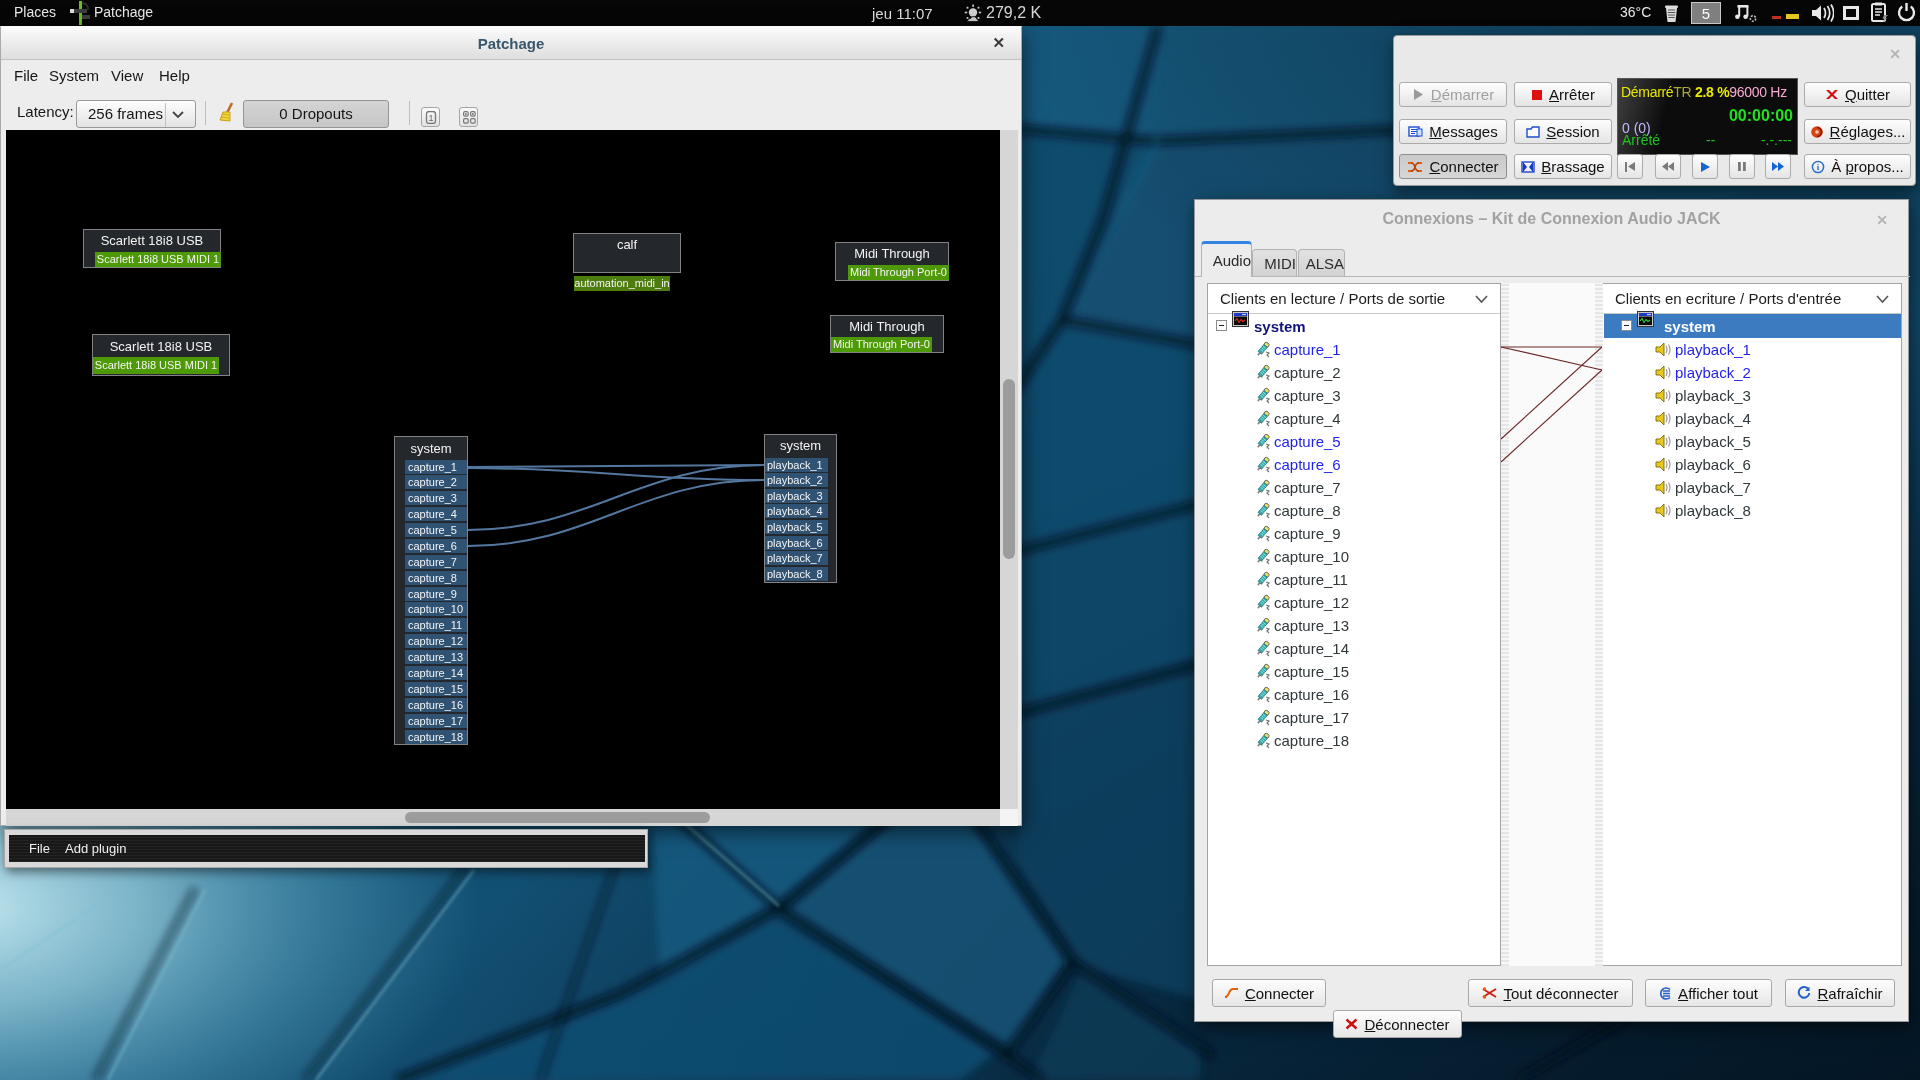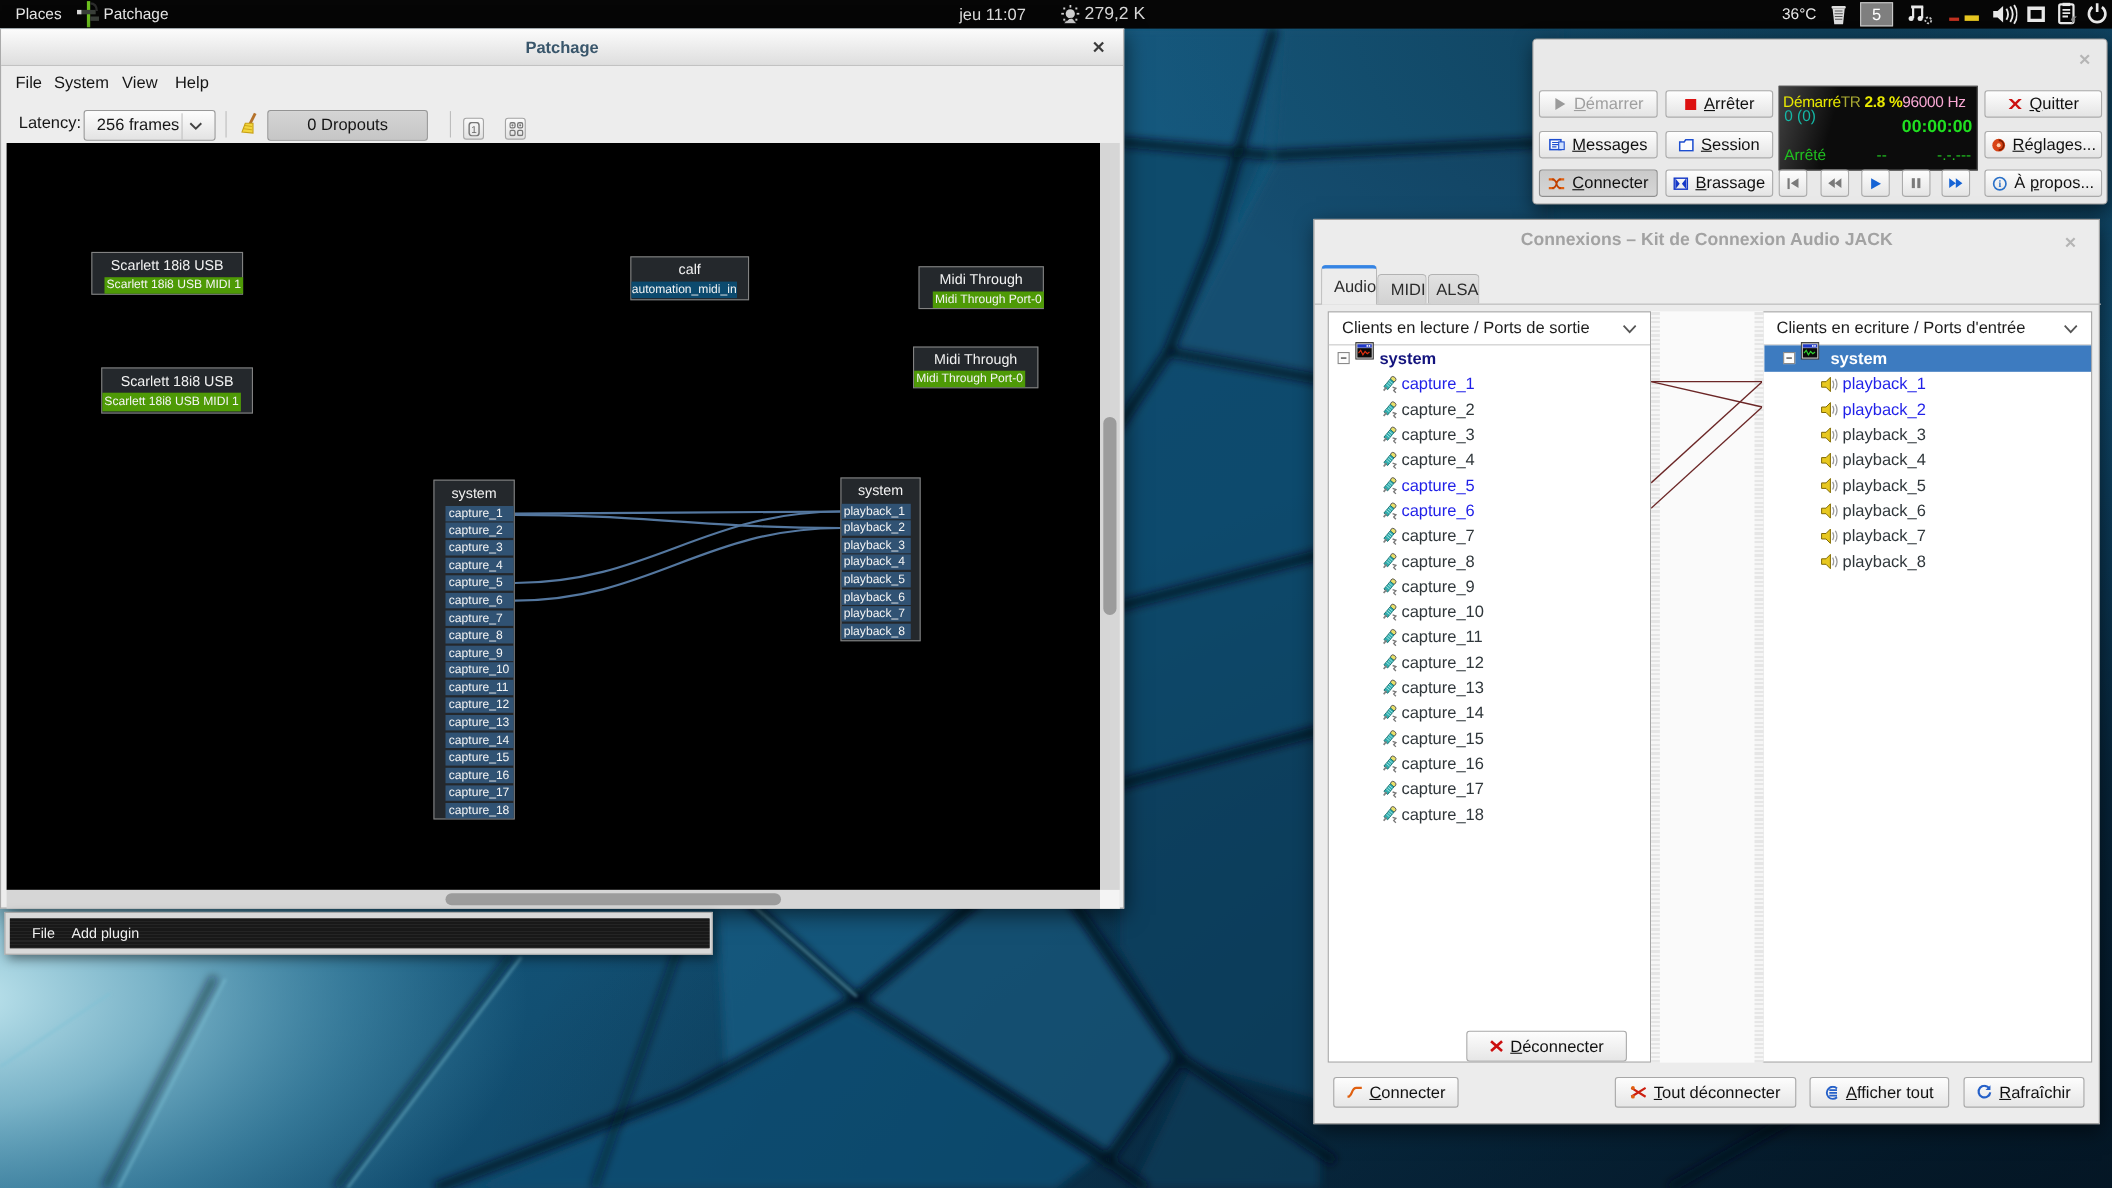--- a/index.html
+++ b/index.html
@@ -31,21 +31,21 @@
 
 
 .sbtrack { position:absolute; background:#d6d6d6; }
 .sbthumb { position:absolute; background:#9c9c9c; border-radius:6px; }
 
 
 .node { position:absolute; background:#24282c; border:1px solid #828282; color:#f0f0f0; }
 .ntitle { position:absolute; left:0; top:0; width:100%; text-align:center; font-size:13px; color:#f2f2f2; }
 .port { position:absolute; font-size:11px; color:#f4f4f4; white-space:nowrap; overflow:hidden; line-height:14px; }
 .pgreen { background:#4e9a06; }
-.pred { background:#0c4a6e; }
+.pred { background:#4d7c0f;margin-top:20px; }
 .pblue { background:#305273; }
 
 
 #calfw { position:absolute; left:4px; top:829px; width:644px; height:39px; background:#d9d9d9; border:1px solid #a8a8a8; box-shadow:2px 4px 10px rgba(0,0,0,0.5); }
 #calfbar { position:absolute; left:4px; top:5px; width:636px; height:27px; background:repeating-linear-gradient(0deg,#242424 0 1px,#181818 1px 3px),linear-gradient(#2a2a2a,#161616); color:#efefef; font-size:13px; }
 
 
 #qjw { left:1393px; top:35px; width:523px; height:151px; background:#e9e9e9; border-radius:4px; }
 #qjw .ttext { position:absolute; left:0; top:10px; width:100%; font-size:15px; color:#a2a2a2; }
 .qbtn { position:absolute; background:linear-gradient(#fefefe,#e4e4e4); border:1px solid #ababab; border-radius:3px; font-size:15px; color:#111; display:flex; align-items:center; justify-content:center; gap:6px; white-space:nowrap; }
@@ -393,21 +393,21 @@
  <div class="qbtn" style="left:410px;top:118px;width:107px;height:25px">
    <svg width="14" height="14" viewBox="0 0 14 14">
           <circle cx="7" cy="7" r="5.6" fill="none" stroke="#2970c8" stroke-width="1.5"></circle>
           <text x="7" y="10.2" font-size="9" font-weight="bold" fill="#2970c8" text-anchor="middle" font-family="Liberation Serif">i</text>
         </svg>
    <span>À <u>p</u>ropos...</span>
  </div>
  <div id="lcd">
    <div class="abs" style="left:0;top:0;width:60px;height:77px;background:linear-gradient(105deg,rgba(255,255,255,0.22),rgba(255,255,255,0) 70%)"></div>
    <div class="r" style="left:3px;top:5px;color:#e8e800;letter-spacing:-0.3px">Démarré<span style="color:#a8a832">TR</span> <b>2.8 %</b><span style="color:#f9a8d4">96000 Hz</span></div>
-   <div class="r" style="left:4px;top:18px;color:#14b8a6">0 (0)</div>
+   <div class="r" style="left:4px;top:41px;color:#c4b5fd">0 (0)</div>
    <div class="r" style="right:4px;top:28px;color:#20e020;font-size:16px;font-weight:bold">00:00:00</div>
    <div class="r" style="left:4px;top:53px;color:#20c020">Arrêté</div>
    <div class="r" style="left:88px;top:53px;color:#20c020">--</div>
    <div class="r" style="right:5px;top:53px;color:#20c020">-.-.---</div>
  </div>
  <div class="qbtn" style="left:223px;top:118px;width:26px;height:25px">
         <svg width="12" height="11" viewBox="0 0 12 11">
           <path d="M1,1 L3,1 L3,11 L1,11 Z M11,1 L11,10 L4,5.5 Z" fill="#7a7a7a"></path>
         </svg>
       </div>
@@ -705,21 +705,21 @@
    <line x1="0" y1="156" x2="101" y2="64"></line>
    <line x1="0" y1="179" x2="101" y2="87"></line>
   </g>
  </svg>
  <div class="cxbtn" style="left:17px;top:779px;width:114px">
    <svg width="15" height="12" viewBox="0 0 15 12">
           <path d="M1,10 C6,10 4,2 9,2 M9,2 L14,2 M1,10 L3,10" stroke="#e06010" stroke-width="2" fill="none"></path>
         </svg>
    <span><u>C</u>onnecter</span>
       </div>
- <div class="cxbtn" style="left:138px;top:737px;width:146px">
+ <div class="cxbtn" style="left:138px;top:810px;width:129px">
    <svg width="13" height="12" viewBox="0 0 13 12">
           <path d="M1.5,1.5 L11.5,10.5 M11.5,1.5 L1.5,10.5" stroke="#cc1010" stroke-width="2.4"></path>
         </svg>
    <span><u>D</u>éconnecter</span>
       </div>
  <div class="cxbtn" style="left:273px;top:779px;width:165px">
    <svg width="15" height="12" viewBox="0 0 15 12">
           <path d="M1,2 L14,10 M14,2 L1,10" stroke="#cc2010" stroke-width="2"></path>
           <circle cx="2.5" cy="2" r="1.7" fill="#e06010"></circle>
           <circle cx="2.5" cy="10" r="1.7" fill="#e06010"></circle>

